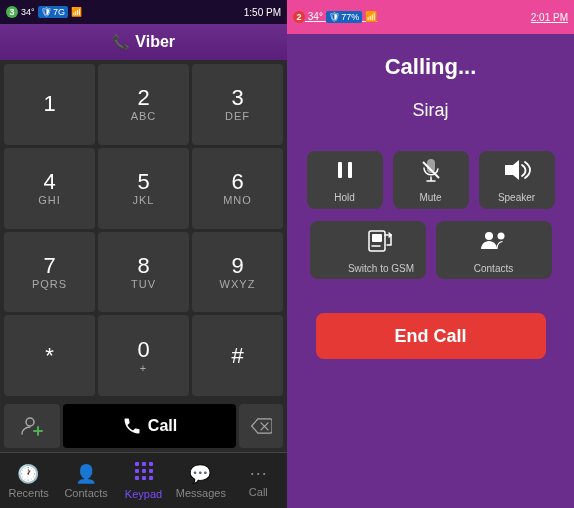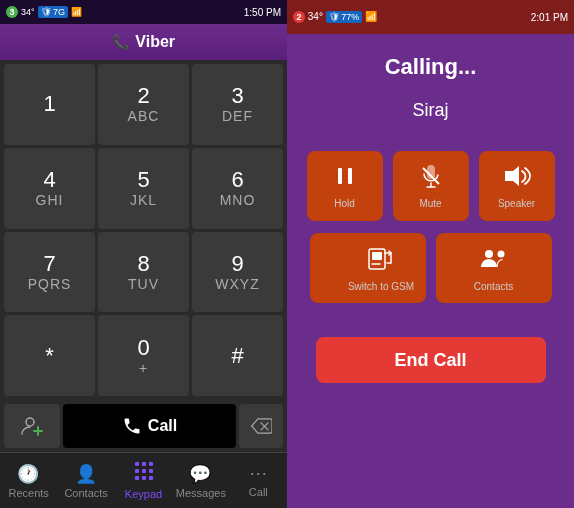--- a/index.html
+++ b/index.html
@@ -81,21 +81,21 @@
       color: white;
     }
 
     .dial-key .main-digit {
       font-size: 22px;
       font-weight: 300;
       line-height: 1.1;
     }
 
     .dial-key .sub-letters {
-      font-size: 14px;
+      font-size: 11px;
       color: #aaa;
       letter-spacing: 1px;
     }
 
     .action-bar {
       height: 52px;
       background: #2a2a2a;
       display: flex;
       align-items: center;
       gap: 3px;
@@ -180,27 +180,28 @@
     .right-panel {
       width: 287px;
       height: 508px;
       background: #6b2d8b;
       display: flex;
       flex-direction: column;
     }
 
     .status-bar-right {
       height: 24px;
-      background: #7f1d1d;
+      background: #ec4899;
       display: flex;
       align-items: center;
       justify-content: space-between;
       padding: 17px 6px;
       font-size: 10px;
       color: white;
+      text-decoration: underline;
     }
 
     .calling-header {
       padding: 20px 0 10px;
       text-align: center;
       color: white;
     }
 
     .calling-title {
       font-size: 22px;
@@ -222,22 +223,22 @@
     }
 
     .controls-row {
       display: flex;
       gap: 10px;
       justify-content: center;
     }
 
     .control-btn {
       width: 76px;
-      height: 70px;
-      background: #c2410c;
+      height: 58px;
+      background: #404040;
       border-radius: 8px;
       display: flex;
       flex-direction: column;
       align-items: center;
       justify-content: center;
       cursor: pointer;
       color: white;
       gap: 4px;
     }
 

